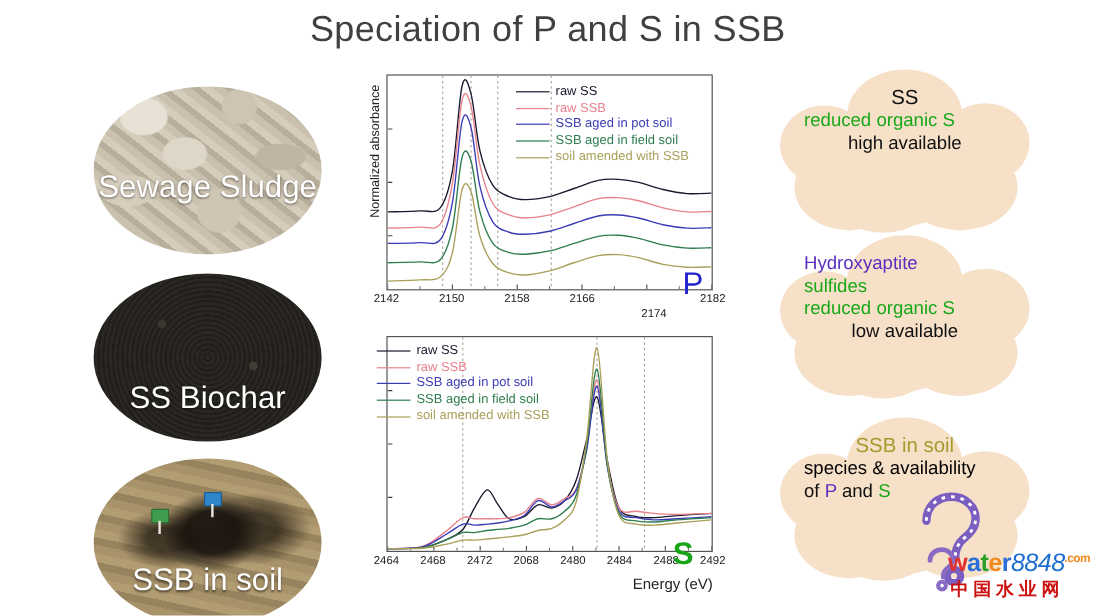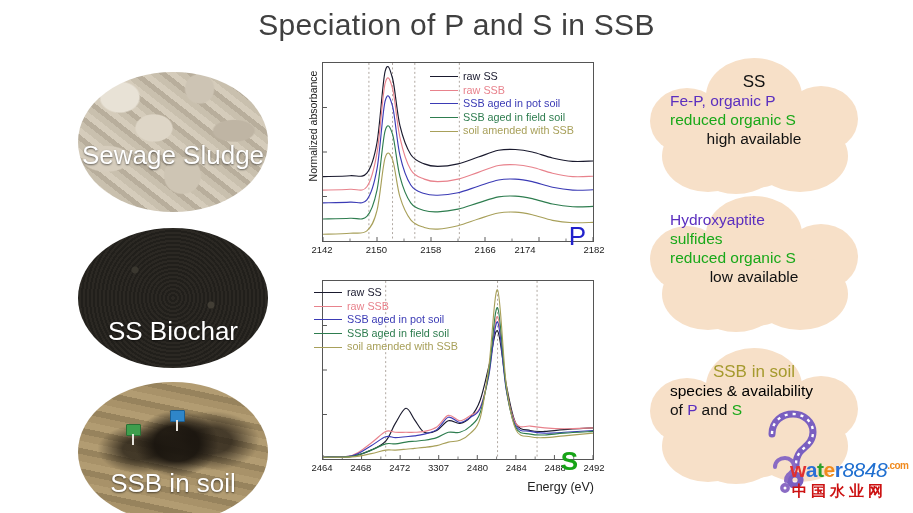--- a/index.html
+++ b/index.html
@@ -146,21 +146,21 @@
         <path d="M 0.00 141.43 C 4.53 141.31, 19.83 141.26, 27.20 140.74 C 34.57 140.23, 39.67 143.94, 44.20 138.34 C 48.73 132.74, 51.34 123.77, 54.40 107.14 C 57.46 90.51, 59.95 49.14, 62.56 38.57 C 65.17 28.00, 67.55 34.57, 70.04 43.71 C 72.53 52.86, 74.46 80.14, 77.52 93.43 C 80.58 106.71, 84.32 117.00, 88.40 123.43 C 92.48 129.86, 97.47 130.29, 102.00 132.00 C 106.53 133.71, 109.93 133.86, 115.60 133.71 C 121.27 133.57, 129.20 132.66, 136.00 131.14 C 142.80 129.63, 149.60 126.77, 156.40 124.63 C 163.20 122.49, 170.57 119.49, 176.80 118.29 C 183.03 117.09, 188.13 117.14, 193.80 117.43 C 199.47 117.71, 204.57 118.63, 210.80 120.00 C 217.03 121.37, 224.40 124.23, 231.20 125.66 C 238.00 127.09, 244.80 128.14, 251.60 128.57 C 258.40 129.00, 268.60 128.29, 272.00 128.23" fill="none" stroke="#3b3bb5" stroke-width="1.15" stroke-linejoin="round"></path>
         <path d="M 0.00 157.71 C 4.53 157.60, 19.83 157.46, 27.20 157.03 C 34.57 156.60, 39.67 159.89, 44.20 155.14 C 48.73 150.40, 51.34 143.00, 54.40 128.57 C 57.46 114.14, 59.95 78.00, 62.56 68.57 C 65.17 59.14, 67.55 64.29, 70.04 72.00 C 72.53 79.71, 74.46 103.29, 77.52 114.86 C 80.58 126.43, 84.32 135.71, 88.40 141.43 C 92.48 147.14, 97.47 147.63, 102.00 149.14 C 106.53 150.66, 109.93 150.74, 115.60 150.51 C 121.27 150.29, 129.20 149.29, 136.00 147.77 C 142.80 146.26, 149.60 143.49, 156.40 141.43 C 163.20 139.37, 170.57 136.57, 176.80 135.43 C 183.03 134.29, 188.13 134.29, 193.80 134.57 C 199.47 134.86, 204.57 135.80, 210.80 137.14 C 217.03 138.49, 224.40 141.26, 231.20 142.63 C 238.00 144.00, 244.80 144.97, 251.60 145.37 C 258.40 145.77, 268.60 145.09, 272.00 145.03" fill="none" stroke="#2e7d4f" stroke-width="1.15" stroke-linejoin="round"></path>
         <path d="M 0.00 173.14 C 4.53 172.97, 19.83 172.69, 27.20 172.11 C 34.57 171.54, 39.67 173.54, 44.20 169.71 C 48.73 165.89, 51.34 161.43, 54.40 149.14 C 57.46 136.86, 59.95 104.57, 62.56 96.00 C 65.17 87.43, 67.55 91.14, 70.04 97.71 C 72.53 104.29, 74.46 125.29, 77.52 135.43 C 80.58 145.57, 84.32 153.43, 88.40 158.57 C 92.48 163.71, 97.47 164.71, 102.00 166.29 C 106.53 167.86, 109.93 168.29, 115.60 168.00 C 121.27 167.71, 129.20 166.29, 136.00 164.57 C 142.80 162.86, 149.60 159.86, 156.40 157.71 C 163.20 155.57, 170.57 152.86, 176.80 151.71 C 183.03 150.57, 188.13 150.57, 193.80 150.86 C 199.47 151.14, 204.57 152.06, 210.80 153.43 C 217.03 154.80, 224.40 157.74, 231.20 159.09 C 238.00 160.43, 244.80 161.14, 251.60 161.49 C 258.40 161.83, 268.60 161.20, 272.00 161.14" fill="none" stroke="#a8a05a" stroke-width="1.15" stroke-linejoin="round"></path>
       </svg>
   </div>
   <div class="xaxis" id="xaxis-p">
       <span style="left: 0px;">2142</span>
       <span style="left: 54.4px;">2150</span>
       <span style="left: 108.8px;">2158</span>
       <span style="left: 163.2px;">2166</span>
-      <span style="left: 203px;">2174</span>
+      <span style="left: 223px; margin-top: 12px;">2174</span>
       <span style="left: 272px;">2182</span>
     </div>
   <div class="legend" id="legend-p">
       <div class="row">
         <span class="swatch" style="border-top-color: rgb(26, 26, 46);"></span>
         <span style="color: rgb(26, 26, 46);">raw SS</span>
       </div>
       <div class="row">
         <span class="swatch" style="border-top-color: rgb(232, 130, 140);"></span>
         <span style="color: rgb(232, 130, 140);">raw SSB</span>
@@ -209,21 +209,21 @@
         <path d="M 0.00 178.20 C 4.86 177.90, 21.05 178.80, 29.14 176.40 C 37.24 174.00, 42.90 167.85, 48.57 163.80 C 54.24 159.75, 59.10 153.90, 63.14 152.10 C 67.19 150.30, 69.46 152.85, 72.86 153.00 C 76.26 153.15, 80.30 153.00, 83.54 153.00 C 86.78 153.00, 89.21 153.15, 92.29 153.00 C 95.36 152.85, 98.28 153.00, 102.00 152.10 C 105.72 151.20, 110.58 150.30, 114.63 147.60 C 118.68 144.90, 122.40 136.95, 126.29 135.90 C 130.17 134.85, 134.22 141.30, 137.94 141.30 C 141.67 141.30, 145.23 138.15, 148.63 135.90 C 152.03 133.65, 155.27 134.85, 158.34 127.80 C 161.42 120.75, 164.17 108.90, 167.09 93.60 C 170.00 78.30, 172.91 33.60, 175.83 36.00 C 178.74 38.40, 181.50 90.00, 184.57 108.00 C 187.65 126.00, 190.24 137.55, 194.29 144.00 C 198.33 150.45, 204.00 145.95, 208.86 146.70 C 213.71 147.45, 217.76 148.05, 223.43 148.50 C 229.10 148.95, 234.76 149.40, 242.86 149.40 C 250.95 149.40, 267.14 148.65, 272.00 148.50" fill="none" stroke="#e8828c" stroke-width="1.15" stroke-linejoin="round"></path>
         <path d="M 0.00 178.20 C 4.86 177.96, 21.05 178.71, 29.14 176.76 C 37.24 174.81, 42.90 169.71, 48.57 166.50 C 54.24 163.29, 59.10 158.85, 63.14 157.50 C 67.19 156.15, 69.46 158.40, 72.86 158.40 C 76.26 158.40, 80.30 157.80, 83.54 157.50 C 86.78 157.20, 89.21 157.05, 92.29 156.60 C 95.36 156.15, 98.28 155.85, 102.00 154.80 C 105.72 153.75, 110.58 153.15, 114.63 150.30 C 118.68 147.45, 122.40 138.90, 126.29 137.70 C 130.17 136.50, 134.22 143.10, 137.94 143.10 C 141.67 143.10, 145.23 140.10, 148.63 137.70 C 152.03 135.30, 155.27 135.75, 158.34 128.70 C 161.42 121.65, 164.17 109.95, 167.09 95.40 C 170.00 80.85, 172.91 39.00, 175.83 41.40 C 178.74 43.80, 181.50 92.25, 184.57 109.80 C 187.65 127.35, 190.24 139.65, 194.29 146.70 C 198.33 153.75, 204.00 150.90, 208.86 152.10 C 213.71 153.30, 217.76 153.75, 223.43 153.90 C 229.10 154.05, 234.76 153.45, 242.86 153.00 C 250.95 152.55, 267.14 151.50, 272.00 151.20" fill="none" stroke="#3b3bb5" stroke-width="1.15" stroke-linejoin="round"></path>
         <path d="M 0.00 178.20 C 4.86 178.05, 21.05 178.50, 29.14 177.30 C 37.24 176.10, 42.90 173.10, 48.57 171.00 C 54.24 168.90, 59.10 165.75, 63.14 164.70 C 67.19 163.65, 69.46 165.00, 72.86 164.70 C 76.26 164.40, 80.30 163.35, 83.54 162.90 C 86.78 162.45, 89.21 162.30, 92.29 162.00 C 95.36 161.70, 98.28 161.70, 102.00 161.10 C 105.72 160.50, 110.58 159.75, 114.63 158.40 C 118.68 157.05, 122.40 153.90, 126.29 153.00 C 130.17 152.10, 134.22 154.05, 137.94 153.00 C 141.67 151.95, 145.23 150.00, 148.63 146.70 C 152.03 143.40, 155.27 142.35, 158.34 133.20 C 161.42 124.05, 164.17 109.50, 167.09 91.80 C 170.00 74.10, 172.91 24.30, 175.83 27.00 C 178.74 29.70, 181.50 87.75, 184.57 108.00 C 187.65 128.25, 190.24 140.70, 194.29 148.50 C 198.33 156.30, 204.00 153.60, 208.86 154.80 C 213.71 156.00, 217.76 155.85, 223.43 155.70 C 229.10 155.55, 234.76 154.50, 242.86 153.90 C 250.95 153.30, 267.14 152.40, 272.00 152.10" fill="none" stroke="#2e7d4f" stroke-width="1.15" stroke-linejoin="round"></path>
         <path d="M 0.00 178.20 C 4.86 178.14, 21.05 178.44, 29.14 177.84 C 37.24 177.24, 42.90 175.74, 48.57 174.60 C 54.24 173.46, 59.10 171.60, 63.14 171.00 C 67.19 170.40, 69.46 171.15, 72.86 171.00 C 76.26 170.85, 80.30 170.40, 83.54 170.10 C 86.78 169.80, 89.21 169.50, 92.29 169.20 C 95.36 168.90, 98.28 168.75, 102.00 168.30 C 105.72 167.85, 110.58 167.40, 114.63 166.50 C 118.68 165.60, 122.40 163.80, 126.29 162.90 C 130.17 162.00, 134.22 162.60, 137.94 161.10 C 141.67 159.60, 145.23 157.65, 148.63 153.90 C 152.03 150.15, 155.27 149.85, 158.34 138.60 C 161.42 127.35, 164.17 108.00, 167.09 86.40 C 170.00 64.80, 172.91 6.00, 175.83 9.00 C 178.74 12.00, 181.50 80.85, 184.57 104.40 C 187.65 127.95, 190.24 141.45, 194.29 150.30 C 198.33 159.15, 204.00 156.15, 208.86 157.50 C 213.71 158.85, 217.76 158.55, 223.43 158.40 C 229.10 158.25, 234.76 157.35, 242.86 156.60 C 250.95 155.85, 267.14 154.35, 272.00 153.90" fill="none" stroke="#a8a05a" stroke-width="1.15" stroke-linejoin="round"></path>
       </svg>
   </div>
   <div class="xaxis" id="xaxis-s">
       <span style="left: 0px;">2464</span>
       <span style="left: 38.8571px;">2468</span>
       <span style="left: 77.7143px;">2472</span>
-      <span style="left: 116.571px;">3307</span>
+      <span style="left: 116.571px;">2068</span>
       <span style="left: 155.429px;">2480</span>
       <span style="left: 194.286px;">2484</span>
       <span style="left: 233.143px;">2488</span>
       <span style="left: 272px;">2492</span>
     </div>
   <div id="xlabel-s">Energy (eV)</div>
   <div class="legend" id="legend-s">
       <div class="row">
         <span class="swatch" style="border-top-color: rgb(26, 26, 46);"></span>
         <span style="color: rgb(26, 26, 46);">raw SS</span>
@@ -253,21 +253,20 @@
       <i style="left: 58px; top: -4px; width: 96px; height: 76px;"></i>
       <i style="left: 2px; top: 26px; width: 74px; height: 66px;"></i>
       <i style="left: 136px; top: 24px; width: 74px; height: 66px;"></i>
       <i style="left: 14px; top: 58px; width: 92px; height: 72px;"></i>
       <i style="left: 104px; top: 58px; width: 96px; height: 72px;"></i>
       <i style="left: 56px; top: 40px; width: 100px; height: 86px;"></i>
       <i style="left: 44px; top: 66px; width: 88px; height: 66px;"></i>
     </div>
   <div class="body">
     <div class="ln t-title" style="color: rgb(17, 17, 17);">SS</div>
-    <div class="ln t-body t-left" style="color: rgb(91, 47, 191);">Fe-P, organic P</div>
     <div class="ln t-body t-left" style="color: rgb(25, 168, 25);">reduced organic S</div>
     <div class="ln t-body" style="color: rgb(17, 17, 17);">high available</div>
   </div>
 </div>
 
 <div class="cloud" id="cloud-ssb">
   <div class="puffs">
       <i style="left: 58px; top: -4px; width: 96px; height: 76px;"></i>
       <i style="left: 2px; top: 26px; width: 74px; height: 66px;"></i>
       <i style="left: 136px; top: 24px; width: 74px; height: 66px;"></i>

